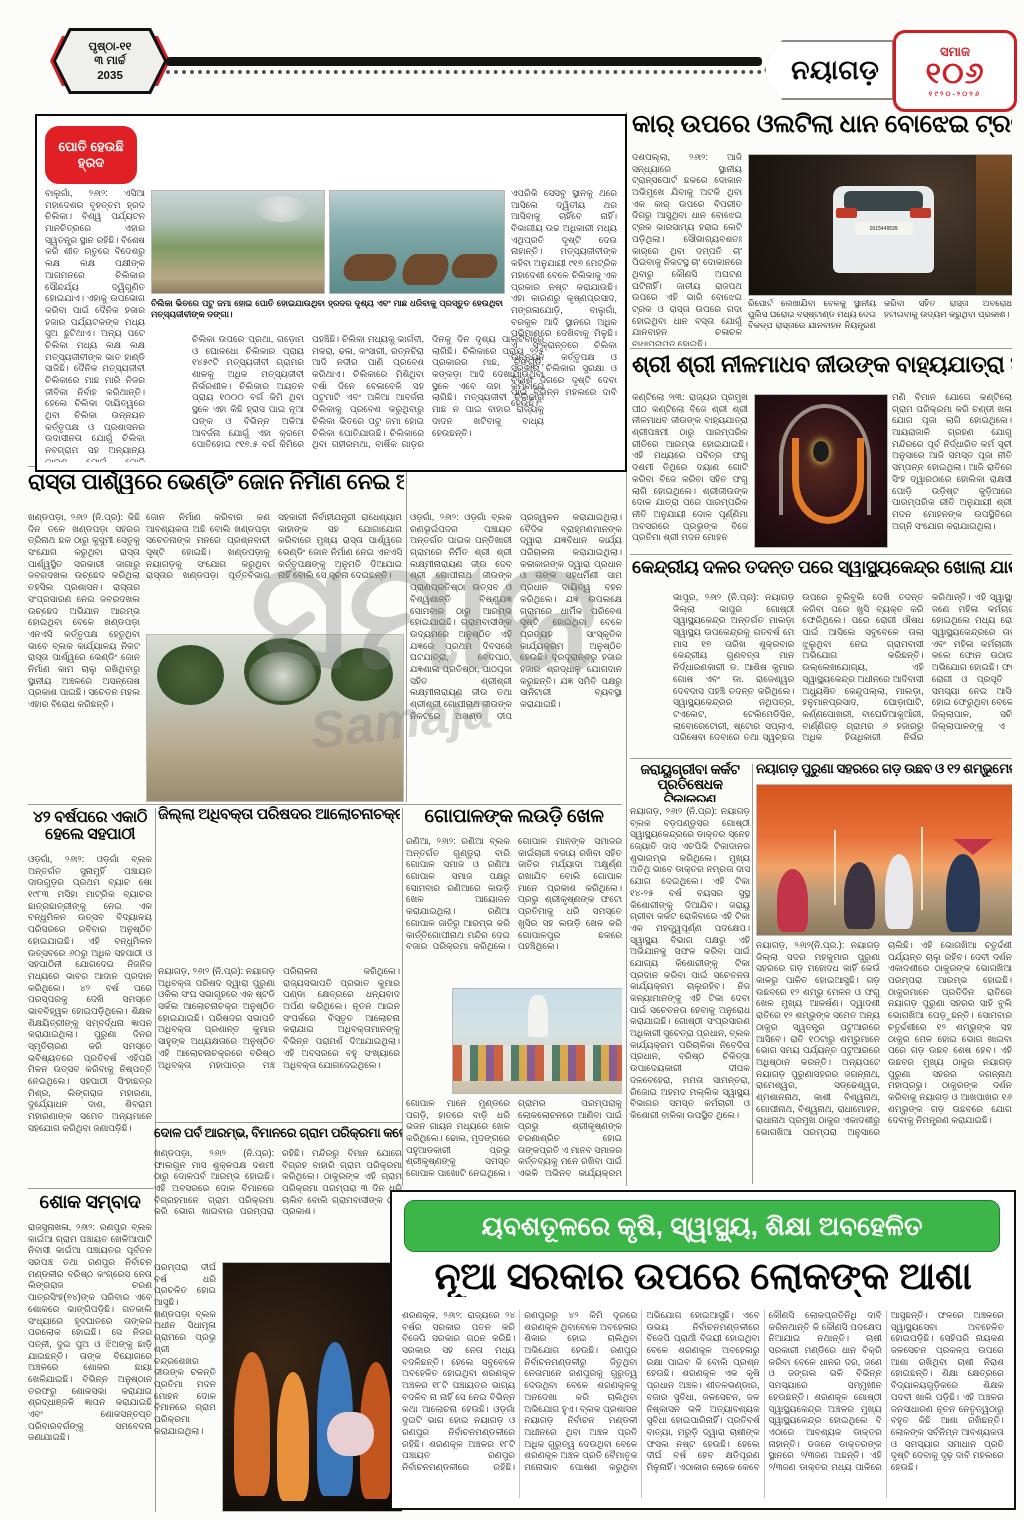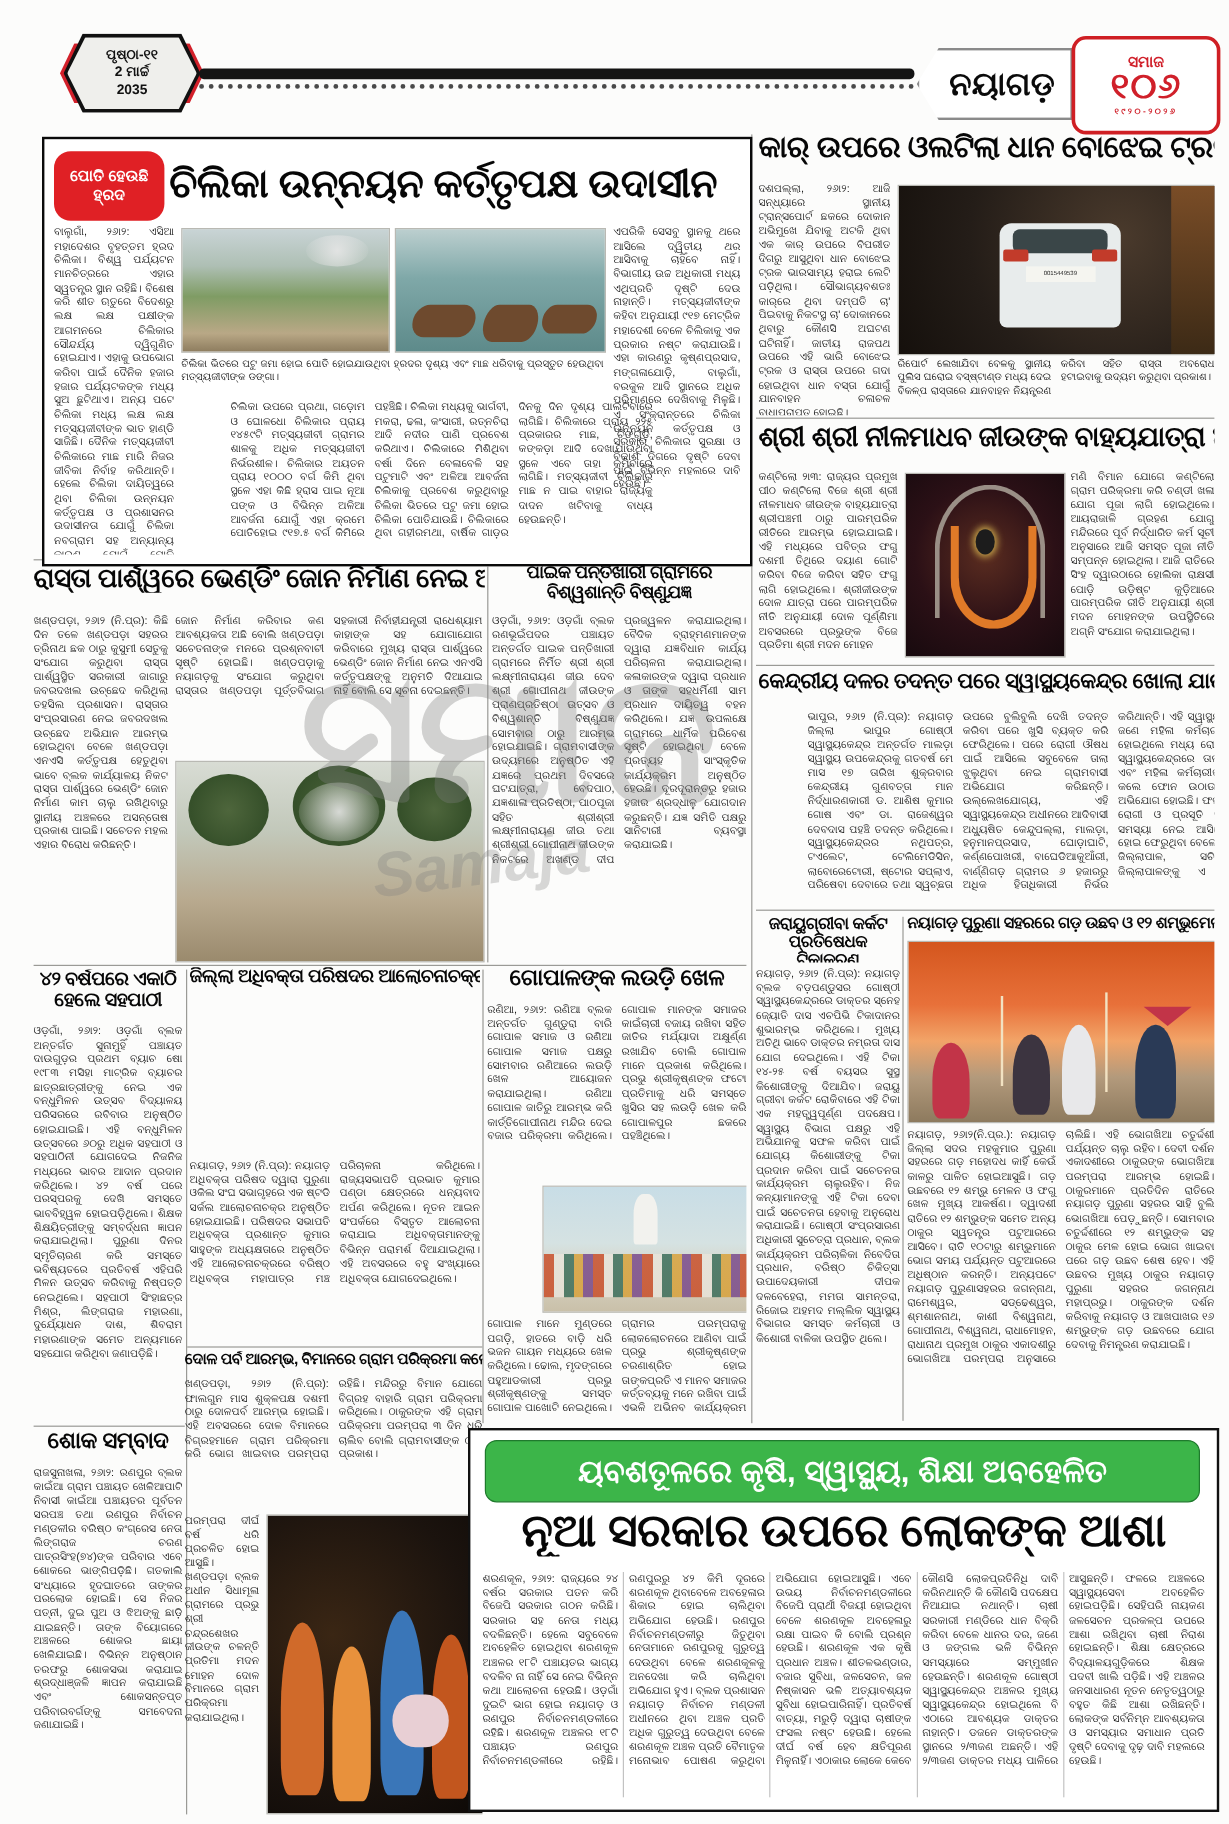--- a/index.html
+++ b/index.html
@@ -97,21 +97,21 @@
   .a13box{left:390px;top:1190px;width:622px;height:316px;border:2.5px solid #111;background:#fff;}
 </style>
 </head>
 <body>
 
 <div class="hexwrap">
   <div class="hexred"></div>
   <div class="hexout"></div>
   <div class="hexin">
     <div>ପୃଷ୍ଠା-୧୧</div>
-    <div>2 ମାର୍ଚ୍ଚ</div>
+    <div>୩ ମାର୍ଚ୍ଚ</div>
     <div>2035</div>
   </div>
 </div>
 <div class="topbar"></div>
 <div class="topdots"></div>
 <div class="edtab">
   <span>ନୟାଗଡ଼</span>
 </div>
 <div class="logobox">
   <div class="l1">ସମାଜ</div>
@@ -133,32 +133,31 @@
 <div class="vrule" style="left:155px;top:808px;height:704px;"></div>
 <div class="vrule" style="left:402px;top:808px;height:378px;"></div>
 <div class="hrule" style="left:156px;top:1122px;width:246px;"></div>
 <div class="hrule" style="left:28px;top:1188px;width:126px;"></div>
 
 <div class="art a1box">
   <div class="kicker">
     <span>ପୋତି ହେଉଛି</span>
     <span>ହ୍ରଦ</span>
   </div>
-  <div class="hl nw" style="position:absolute;left:104px;top:10px;width:476px;height:54px;font-size:33px;line-height:54px;">ଚିଲିକା ଉନ୍ନୟନ କର୍ତ୍ତୃପକ୍ଷ ଉଦାସୀନ</div>
   <div class="bd" style="position:absolute;left:8px;top:72px;width:100px;height:274px;">ବାଲୁଗାଁ, ୨୬ା୨: ଏସିଆ ମହାଦେଶର ବୃହତ୍ତମ ହ୍ରଦ ଚିଲିକା। ବିଶ୍ୱ ପର୍ଯ୍ୟଟନ ମାନଚିତ୍ରରେ ଏହାର ସ୍ୱତନ୍ତ୍ର ସ୍ଥାନ ରହିଛି। ବିଶେଷ କରି ଶୀତ ଋତୁରେ ବିଦେଶରୁ ଲକ୍ଷ ଲକ୍ଷ ପକ୍ଷୀଙ୍କ ଆଗମନରେ ଚିଲିକାର ସୌନ୍ଦର୍ଯ୍ୟ ଦ୍ୱିଗୁଣିତ ହୋଇଯାଏ। ଏହାକୁ ଉପଭୋଗ କରିବା ପାଇଁ ଦୈନିକ ହଜାର ହଜାର ପର୍ଯ୍ୟଟକଙ୍କ ମଧ୍ୟ ସୁଅ ଛୁଟିଥାଏ। ଅନ୍ୟ ପଟେ ଚିଲିକା ମଧ୍ୟ ଲକ୍ଷ ଲକ୍ଷ ମତ୍ସ୍ୟଜୀବୀଙ୍କ ଭାତ ହାଣ୍ଡି ସାଜିଛି। ଦୈନିକ ମତ୍ସ୍ୟଜୀବୀ ଚିଲିକାରେ ମାଛ ମାରି ନିଜର ଜୀବିକା ନିର୍ବାହ କରିଥାନ୍ତି। ହେଲେ ଚିଲିକା ଦାୟିତ୍ୱରେ ଥିବା ଚିଲିକା ଉନ୍ନୟନ କର୍ତ୍ତୃପକ୍ଷ ଓ ପ୍ରଶାସନର ଉଦାସୀନତା ଯୋଗୁଁ ଚିଲିକା ନବଗ୍ରାମ ସହ ଅନ୍ୟାନ୍ୟ କାରଣ ଯୋଗୁଁ ପୋତି ଯାଉଥିବା ଦେଖାଯାଇଛି।</div>
   <div class="photo ph-lake" style="left:114px;top:74px;width:172px;height:102px;">
     <div class="smoke" style="left:60%;top:5%;width:30%;height:25%;"></div>
   </div>
   <div class="photo ph-boats" style="left:292px;top:74px;width:174px;height:102px;">
     <div class="boat" style="left:8%;bottom:12%;width:30%;height:26%;"></div>
     <div class="boat" style="left:42%;bottom:8%;width:26%;height:30%;"></div>
     <div class="boat" style="left:70%;bottom:14%;width:26%;height:24%;"></div>
   </div>
   <div class="bd" style="position:absolute;left:474px;top:72px;width:106px;height:274px;">ଏପରିକି ସେସବୁ ସ୍ଥାନକୁ ଥରେ ଆସିଲେ ଦ୍ୱିତୀୟ ଥର ଆସିବାକୁ ଚାହିଁବେ ନାହିଁ। ବିଭାଗୀୟ ଉଚ୍ଚ ଅଧିକାରୀ ମଧ୍ୟ ଏଥିପ୍ରତି ଦୃଷ୍ଟି ଦେଉ ନାହାନ୍ତି। ମତ୍ସ୍ୟଜୀବୀଙ୍କ କହିବା ଅନୁଯାୟୀ ୯୧୭ ମେଟ୍ରିକ ମହାଦେଶୀ ବେଳେ ଚିଲିକାକୁ ଏକ ପ୍ରକାର ନଷ୍ଟ କରାଯାଉଛି। ଏହା କାରଣରୁ କୃଷ୍ଣପ୍ରସାଦ, ମଙ୍ଗଳାଯୋଡ଼ି, ବାଲୁଗାଁ, ବରକୁଳ ଆଦି ସ୍ଥାନରେ ଅଧିକ ପରିମାଣରେ ଦେଖିବାକୁ ମିଳୁଛି। ଏ ସଂକ୍ରାନ୍ତରେ ଚିଲିକା ଉନ୍ନୟନ କର୍ତ୍ତୃପକ୍ଷ ଓ ସରକାର ଚିଲିକାର ସୁରକ୍ଷା ଓ ବିକାଶ ଦିଗରେ ଦୃଷ୍ଟି ଦେବା ପାଇଁ ବିଭିନ୍ନ ମହଲରେ ଦାବି ହେଉଛି।</div>
-  <div class="cap" style="position:absolute;left:114px;top:182px;width:352px;height:32px;">ଚିଲିକା ଭିତରେ ପଟୁ ଜମା ହୋଇ ପୋତି ହୋଇଯାଉଥିବା ହ୍ରଦର ଦୃଶ୍ୟ ଏବଂ ମାଛ ଧରିବାକୁ ପ୍ରସ୍ତୁତ ହେଉଥିବା ମତ୍ସ୍ୟଜୀବୀଙ୍କ ଡଙ୍ଗା।</div>
+  <div class="cap" style="position:absolute;left:114px;top:182px;width:352px;height:32px;font-weight:bold;">ଚିଲିକା ଭିତରେ ପଟୁ ଜମା ହୋଇ ପୋତି ହୋଇଯାଉଥିବା ହ୍ରଦର ଦୃଶ୍ୟ ଏବଂ ମାଛ ଧରିବାକୁ ପ୍ରସ୍ତୁତ ହେଉଥିବା ମତ୍ସ୍ୟଜୀବୀଙ୍କ ଡଙ୍ଗା।</div>
   <div class="bd c3" style="position:absolute;left:114px;top:218px;width:352px;height:128px;">ଚିଲିକା ଉପରେ ପ୍ରଥା, ଗଡ଼ୋମ ଓ ଘୋଳଧୋ ଚିଲିକାର ପ୍ରାୟ ୧୪୫୯ଟି ମତ୍ସ୍ୟଜୀବୀ ଗ୍ରାମର ଶାଳକୁ ଅଧିକ ମତ୍ସ୍ୟଜୀବୀ ନିର୍ଭରଶୀଳ। ଚିଲିକାର ଅୟତନ ପ୍ରାୟ ୧୦୦୦ ବର୍ଗ କିମି ଥିବା ସ୍ଥଳେ ଏହା କିଛି ହ୍ରାସ ପାଇ ନୂଆ ପଙ୍କ ଓ ବିଭିନ୍ନ ଅଳିଆ ଆବର୍ଜନା ଯୋଗୁଁ ଏହା କ୍ରମେ ପୋତିହୋଇ ୯୧୭.୫ ବର୍ଗ କିମିରେ ପହଞ୍ଚିଛି। ଚିଲିକା ମଧ୍ୟକୁ ଭାର୍ଗବୀ, ମକରା, ଢଳା, କଂସାରୀ, ରତ୍ନଚିରା ଆଦି ନଦୀର ପାଣି ପ୍ରବେଶ କରିଥାଏ। ଚିଲିକାରେ ମିଶିଥିବା ବର୍ଷା ଦିନେ ବେଳାବେଳି ସହ ପଟୁମାଟି ଏବଂ ଅଳିଆ ଆବର୍ଜନା ଚିଲିକାକୁ ପ୍ରବେଶ କରୁଥିବାରୁ ଚିଲିକା ଭିତରେ ପଟୁ ଜମା ହୋଇ ଚିଲିକା ପୋତିଯାଉଛି। ଚିଲିକାରେ ଥିବା ଗହୀରମଥା, ବାର୍ଷିକ ଗାଡ଼ର ଦିନକୁ ଦିନ ଦୃଶ୍ୟ ପାଲଟିବାରେ ଲାଗିଛି। ଚିଲିକାରେ ପ୍ରାୟ ୨୨୫ ପ୍ରକାରର ମାଛ, ଚିଙ୍ଗୁଡ଼ି, କଙ୍କଡ଼ା ଆଦି ଦେଖାଯାଉଥିବା ସ୍ଥଳେ ଏବେ ତାହା କମିବାରେ ଲାଗିଛି। ମତ୍ସ୍ୟଜୀବୀ ଚିଲିକାରୁ ମାଛ ନ ପାଇ ବାହାର ରାଜ୍ୟକୁ ଦାଦନ ଖଟିବାକୁ ବାଧ୍ୟ ହେଉଛନ୍ତି।</div>
 </div>
 
 <div class="art" style="left:632px;top:110px;width:380px;height:240px;">
   <div class="hl nw" style="font-size:25px;text-align:center;width:380px;">କାର୍ ଉପରେ ଓଲଟିଲା ଧାନ ବୋଝେଇ ଟ୍ରକ</div>
   <div class="bd" style="position:absolute;left:0;top:42px;width:110px;height:194px;">ଦଶପଲ୍ଲା, ୨୬ା୨: ଆଜି ସନ୍ଧ୍ୟାରେ ସ୍ଥାନୀୟ ଟ୍ରାନ୍ସପୋର୍ଟ ଛକରେ ଦୋକାନ ଅଭିମୁଖେ ଯିବାକୁ ଅଟକି ଥିବା ଏକ କାର୍ ଉପରେ ବିପରୀତ ଦିଗରୁ ଆସୁଥିବା ଧାନ ବୋଝେଇ ଟ୍ରକ ଭାରସାମ୍ୟ ହରାଇ ଲେଟି ପଡ଼ିଥିଲା। ସୌଭାଗ୍ୟବଶତଃ କାର୍‌ରେ ଥିବା ଦମ୍ପତି ଚା' ପିଇବାକୁ ନିକଟସ୍ଥ ଚା' ଦୋକାନରେ ଥିବାରୁ କୌଣସି ଅଘଟଣ ଘଟିନାହିଁ। ଜାତୀୟ ରାଜପଥ ଉପରେ ଏହି ଭାରି ବୋଝେଇ ଟ୍ରକ ଓ ରାସ୍ତା ଉପରେ ଗଦା ହୋଇଥିବା ଧାନ ବସ୍ତା ଯୋଗୁଁ ଯାନବାହନ ଚଳାଚଳ ବାଧାପ୍ରାପ୍ତ ହୋଇଛି।</div>
   <div class="photo ph-car" style="left:116px;top:44px;width:264px;height:140px;">
     <div class="truckside"></div>
     <div class="carbody"></div>
     <div class="carglass"></div>
@@ -191,21 +190,20 @@
   <div class="bd c2" style="position:absolute;left:118px;top:42px;width:256px;height:118px;">ଜୋନ ନିର୍ମାଣ କରିବାର କଣ ଆବଶ୍ୟକତା ଅଛି ବୋଲି ଖଣ୍ଡପଡ଼ା ସଚେତନାଙ୍କ ମନରେ ପ୍ରଶ୍ନବାଚୀ ସୃଷ୍ଟି ହୋଇଛି। ଖଣ୍ଡପଡ଼ାକୁ ନୟାଗଡ଼କୁ ସଂଯୋଗ କରୁଥିବା ରାସ୍ତାର ଖଣ୍ଡପଡ଼ା ପୂର୍ତ୍ତବିଭାଗ ସହକାରୀ ନିର୍ବାହୀଯନ୍ତ୍ରୀ ରାଧେଶ୍ୟାମ କାହାଙ୍କ ସହ ଯୋଗାଯୋଗ କରିବାରେ ମୁଖ୍ୟ ରାସ୍ତା ପାର୍ଶ୍ୱରେ ଭେଣ୍ଡିଂ ଜୋନ ନିର୍ମାଣ ନେଇ ଏନଏସି କର୍ତ୍ତୃପକ୍ଷଙ୍କୁ ଅନୁମତି ଦିଆଯାଇ ନାହିଁ ବୋଲି ସେ ସୂଚନା ଦେଇଛନ୍ତି।</div>
   <div class="photo ph-vending" style="left:118px;top:164px;width:256px;height:166px;">
     <div class="tree" style="left:4%;top:6%;width:26%;height:36%;"></div>
     <div class="tree" style="left:38%;top:2%;width:30%;height:40%;"></div>
     <div class="tree" style="left:72%;top:8%;width:24%;height:32%;"></div>
     <div class="smoke" style="left:40%;top:10%;width:26%;height:30%;"></div>
   </div>
 </div>
 
 <div class="art" style="left:410px;top:470px;width:212px;height:334px;">
-  <div class="hl" style="font-size:15px;text-align:center;width:212px;height:38px;">ପାଇକ ପନ୍ତିଖାରୀ ଗ୍ରାମରେ ବିଶ୍ୱଶାନ୍ତି ବିଷ୍ଣୁଯଜ୍ଞ</div>
   <div class="bd c2" style="position:absolute;left:0;top:42px;width:212px;height:290px;">ଓଡ଼ଗାଁ, ୨୬ା୨: ଓଡ଼ଗାଁ ବ୍ଲକ ରଣଭୂଇଁପଦର ପଞ୍ଚାୟତ ଅନ୍ତର୍ଗତ ପାଇକ ପନ୍ତିଖାରୀ ଗ୍ରାମରେ ନିର୍ମିତ ଶ୍ରୀ ଶ୍ରୀ ଲକ୍ଷ୍ମୀନାରାୟଣ ଜୀଉ ଦେବ ଶ୍ରୀ ଗୋପୀନାଥ ଜୀଉଙ୍କ ପ୍ରାଣପ୍ରତିଷ୍ଠା ଉତ୍ସବ ଓ ବିଶ୍ୱଶାନ୍ତି ବିଷ୍ଣୁଯଜ୍ଞ ସୋମବାର ଠାରୁ ଆରମ୍ଭ ହୋଇଯାଇଛି। ଗ୍ରାମବାସୀଙ୍କ ଉଦ୍ୟମରେ ଅନୁଷ୍ଠିତ ଏହି ଯଜ୍ଞରେ ପ୍ରଥମ ଦିବସରେ ଘଟଯାତ୍ରା, ବେଦପାଠ, ଯଜ୍ଞଶାଳା ପ୍ରତିଷ୍ଠା, ପାଠପୂଜା ସହିତ ଶ୍ରୀଶ୍ରୀ ଲକ୍ଷ୍ମୀନାରାୟଣ ଜୀଉ ତଥା ଶ୍ରୀଶ୍ରୀ ଗୋପୀନାଥ ଜୀଉଙ୍କ ନିକଟରେ ଅଖଣ୍ଡ ଦୀପ ପ୍ରଜ୍ୱଳନ କରାଯାଇଥିଲା। ବୈଦିକ ବ୍ରାହ୍ମଣମାନଙ୍କ ଦ୍ୱାରା ଯଜ୍ଞବିଧାନ କାର୍ଯ୍ୟ ପରିଚାଳନା କରାଯାଇଥିଲା। କଳାକାରଙ୍କ ଦ୍ୱାରା ପ୍ରଧାନ ଓ ତାଙ୍କ ସହଧର୍ମିଣୀ ସାମ ପ୍ରଧାନ ଦାୟିତ୍ୱ ବହନ କରିଥିଲେ। ଯଜ୍ଞ ଉପଲକ୍ଷେ ଗ୍ରାମରେ ଧାର୍ମିକ ପରିବେଶ ସୃଷ୍ଟି ହୋଇଥିବା ବେଳେ ପ୍ରତ୍ୟହ ସାଂସ୍କୃତିକ କାର୍ଯ୍ୟକ୍ରମ ଅନୁଷ୍ଠିତ ହେଉଛି। ଦୂରଦୂରାନ୍ତରୁ ହଜାର ହଜାର ଶ୍ରଦ୍ଧାଳୁ ଯୋଗଦାନ କରୁଛନ୍ତି। ଯଜ୍ଞ ସମିତି ପକ୍ଷରୁ ସାନିଟାରୀ ବ୍ୟବସ୍ଥା କରାଯାଇଛି।</div>
 </div>
 
 <div class="art" style="left:28px;top:808px;width:124px;height:378px;">
   <div class="hl" style="font-size:16px;text-align:center;width:124px;height:42px;">୪୨ ବର୍ଷପରେ ଏକାଠି ହେଲେ ସହପାଠୀ</div>
   <div class="bd" style="position:absolute;left:0;top:46px;width:124px;height:330px;">ଓଡ଼ଗାଁ, ୨୬ା୨: ଓଡ଼ଗାଁ ବ୍ଲକ ଅନ୍ତର୍ଗତ ସୁନାମୁହିଁ ପଞ୍ଚାୟତ ଦାଉଗୁଡ଼ର ପ୍ରଥମ ବ୍ୟାଚ ଷୋ ୧୯୮୩ ମସିହା ମାଟ୍ରିକ ବ୍ୟାଚର ଛାତ୍ରଛାତ୍ରୀଙ୍କୁ ନେଇ ଏକ ବନ୍ଧୁମିଳନ ଉତ୍ସବ ବିଦ୍ୟାଳୟ ପରିସରରେ ରବିବାର ଅନୁଷ୍ଠିତ ହୋଇଯାଇଛି। ଏହି ବନ୍ଧୁମିଳନ ଉତ୍ସବରେ ୬୦ରୁ ଅଧିକ ସହପାଠୀ ଓ ସହପାଠିନୀ ଯୋଗଦେଇ ନିଜନିଜ ମଧ୍ୟରେ ଭାବର ଆଦାନ ପ୍ରଦାନ କରିଥିଲେ। ୪୨ ବର୍ଷ ପରେ ପରସ୍ପରକୁ ଦେଖି ସମସ୍ତେ ଭାବବିହ୍ୱଳ ହୋଇପଡ଼ିଥିଲେ। ଶିକ୍ଷକ ଶିକ୍ଷୟିତ୍ରୀଙ୍କୁ ସମ୍ବର୍ଦ୍ଧନା ଜ୍ଞାପନ କରାଯାଇଥିଲା। ପୁରୁଣା ଦିନର ସ୍ମୃତିଚାରଣ କରି ସମସ୍ତେ ଭବିଷ୍ୟତରେ ପ୍ରତିବର୍ଷ ଏହିପରି ମିଳନ ଉତ୍ସବ କରିବାକୁ ନିଷ୍ପତ୍ତି ନେଇଥିଲେ। ସହପାଠୀ ସିଂହାଛତ୍ର ମିଶ୍ର, ଲିଙ୍ଗରାଜ ମହାରଣା, ଦୁର୍ଯ୍ୟୋଧନ ଦାଶ, ଶିବରାମ ମହାରଣାଙ୍କ ସମେତ ଅନ୍ୟମାନେ ସହଯୋଗ କରିଥିବା ଜଣାପଡ଼ିଛି।</div>
 </div>
 
 <div class="art" style="left:28px;top:1192px;width:124px;height:322px;">
   <div class="hl nw" style="font-size:19px;text-align:center;width:124px;">ଶୋକ ସମ୍ବାଦ</div>

